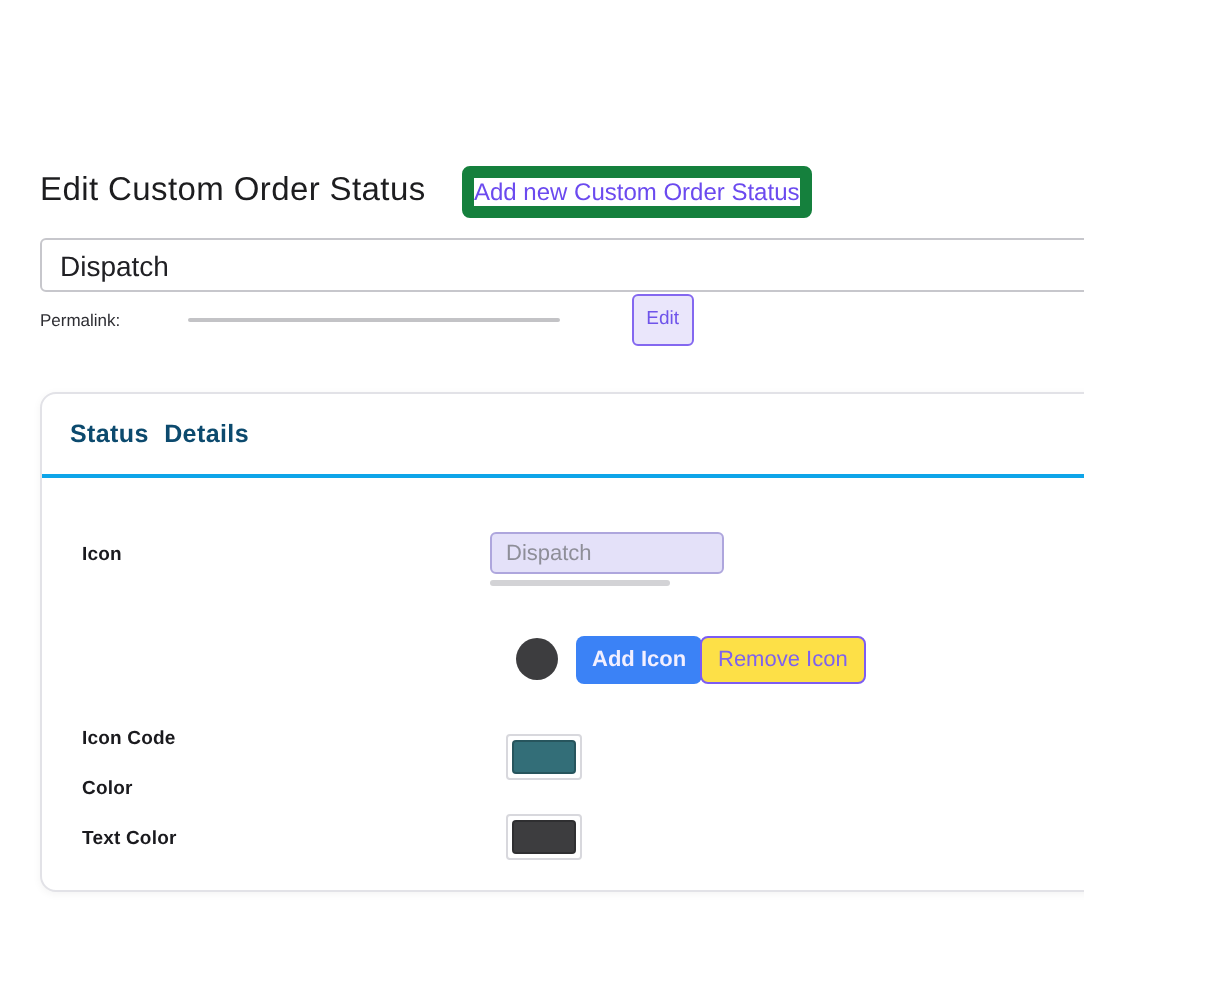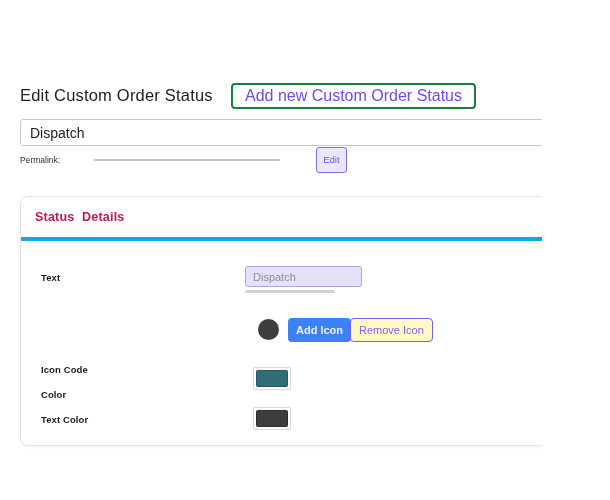--- a/index.html
+++ b/index.html
@@ -10,23 +10,23 @@
   }
   .page { position:relative; width:542px; height:500px; background:#ffffff; border-radius:8px; overflow:hidden; }
 
   
   .page-title {
     position:absolute; left:20px; top:86px;
     font-size:16.5px; font-weight:500; color:#1d1d1f; letter-spacing:.2px;
   }
   .add-new-btn {
     position:absolute; left:231px; top:83px; height:26px;
-    display:flex; align-items:center; padding:0 12px;
-    font-size:16px; color:#6b4aef;
-    background:#ffffff; border:2px solid #15803d; border-radius:4px;
+    display:flex; align-items:center; padding:0 0;
+    font-size:12px; color:#6b4aef;
+    background:#ffffff; border:6px solid #15803d; border-radius:4px;
     cursor:pointer; box-sizing:border-box;
   }
 
   
   .name-input {
     position:absolute; left:20px; top:119px; width:571px; height:27px;
     box-sizing:border-box; border:1px solid #c7c7cc; border-radius:3px;
     font-family:"Liberation Sans", sans-serif;
     font-size:14px; color:#202024; padding:0 9px; outline:none; background:#fff;
   }
@@ -44,22 +44,22 @@
   }
 
   
   .card {
     position:absolute; left:20px; top:196px; width:571px; height:250px;
     background:#ffffff; border:1px solid #e2e2e7; border-radius:8px;
     box-shadow:0 1px 4px rgba(0,0,0,.05); box-sizing:border-box;
   }
   .card-header {
     height:40px; display:flex; align-items:center; padding:0 14px;
-    border-bottom:4px solid #0ea5e9;
-    font-size:12.5px; font-weight:700; color:#be185d;
+    border-bottom:2px solid #0ea5e9;
+    font-size:12.5px; font-weight:700; color:#0c4a6e;
     word-spacing:4px; letter-spacing:.2px;
   }
   .field-label {
     position:absolute; left:20px;
     font-size:9.5px; font-weight:700; color:#1a1a1e; letter-spacing:.1px;
   }
   .lbl-slug  { top:75px; }
   .lbl-icon  { top:131px;margin-top:36px; }
   .lbl-color { top:192px; }
   .lbl-text  { top:217px; }
@@ -79,21 +79,21 @@
   .btn-filled {
     position:absolute; left:267px; top:121px; height:24px; padding:0 8px;
     display:flex; align-items:center;
     font-size:11px; color:#f2efff; border:none; border-radius:4px;
     cursor:pointer; box-sizing:border-box;
   }
   .btn-outline {
     position:absolute; left:329px; top:121px; height:24px; padding:0 8px;
     display:flex; align-items:center;
     font-size:11px; color:#7e62ee;
-    background:#fef9c3; border:1px solid #7c5cf3; border-radius:4px;
+    background:#fde047; border:1px solid #7c5cf3; border-radius:4px;
     cursor:pointer; box-sizing:border-box;
   }
 
   .swatch {
     position:absolute; left:232px; width:38px; height:23px;
     background:#ffffff; border:1px solid #d8d8dd; border-radius:2px;
     padding:2px; box-sizing:border-box; cursor:pointer;
   }
   .swatch-color { top:170px; }
   .swatch-text  { top:210px; }
@@ -116,21 +116,21 @@
   <div class="permalink-row">
     <span class="permalink-label">Permalink:</span>
     <span class="permalink-line"></span>
     <button class="edit-btn">Edit</button>
   </div>
 
   <div class="card">
 
     <div class="card-header">Status Details</div>
 
-    <span class="field-label lbl-slug">Text</span>
+    <span class="field-label lbl-slug">Icon</span>
     <input class="slug-input" type="text" value="Dispatch" style="">
     <span class="slug-bar"></span>
 
     <span class="field-label lbl-icon">Icon Code</span>
     <span class="icon-preview" style="background-color: rgb(61, 61, 63);"></span>
     <button class="btn-filled" style="background-color: #3b82f6; font-weight: bold;">Add Icon</button>
     <button class="btn-outline">Remove Icon</button>
 
     <span class="field-label lbl-color">Color</span>
     <div class="swatch swatch-color">

